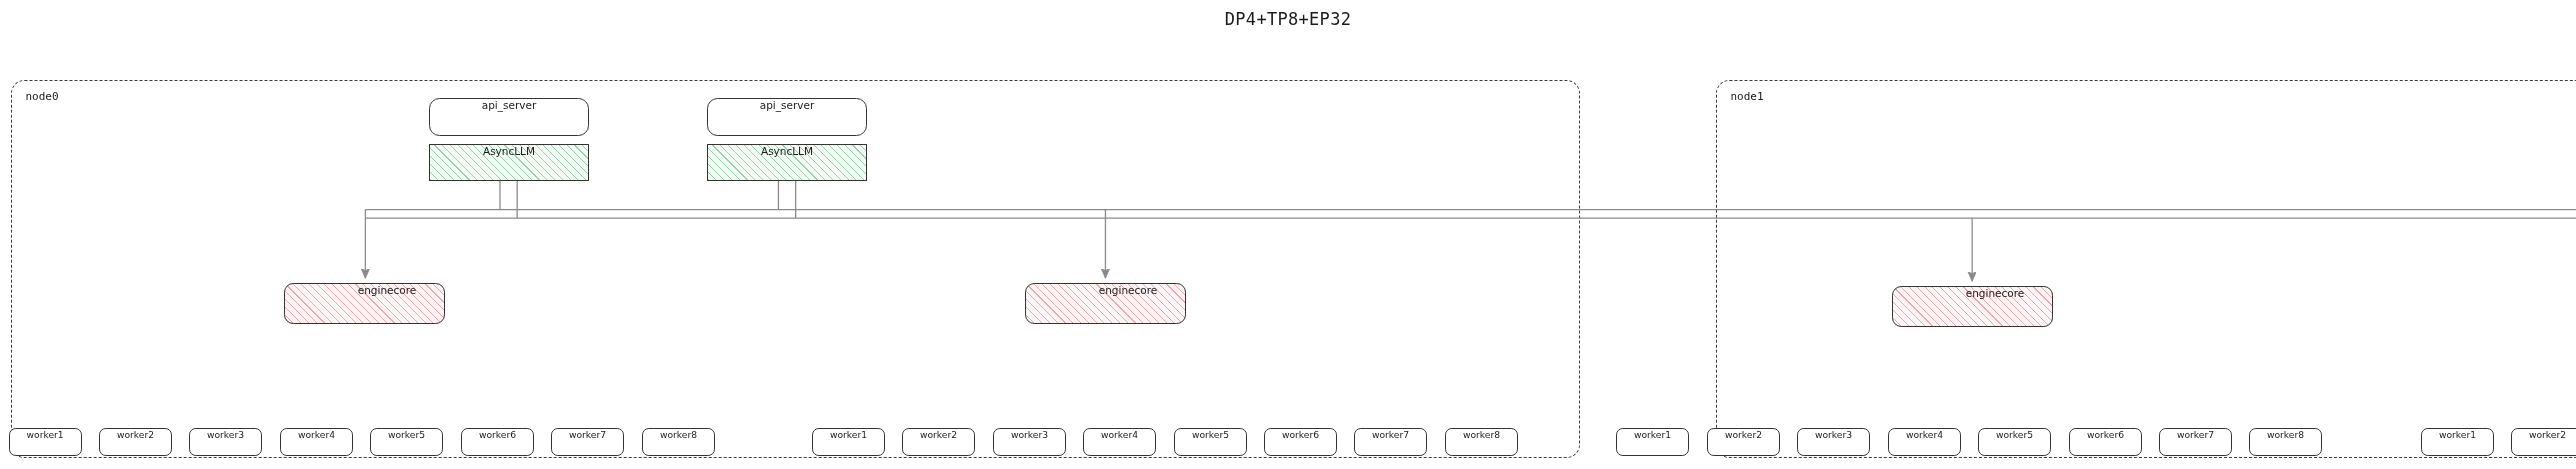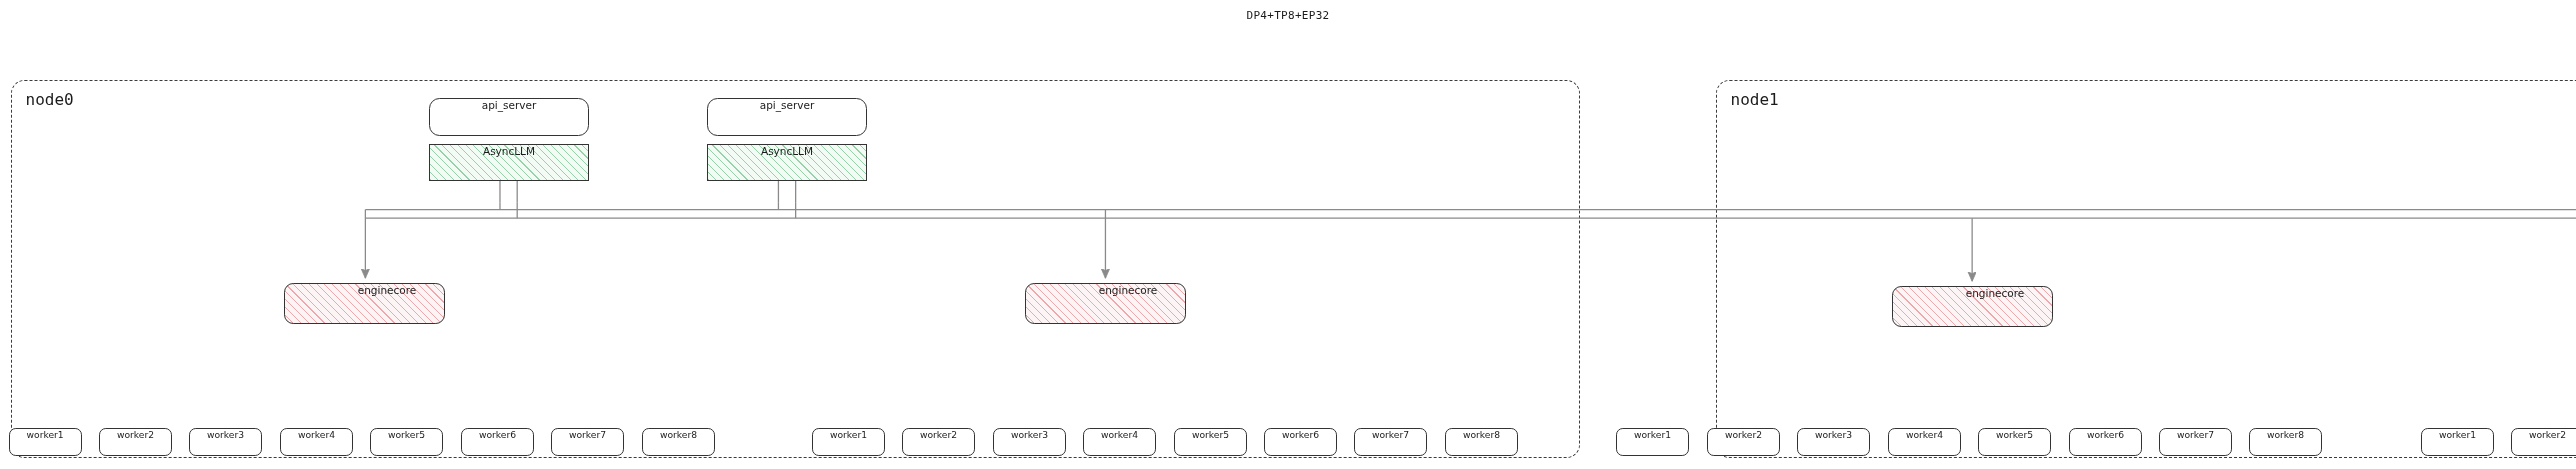--- a/index.html
+++ b/index.html
@@ -16,21 +16,21 @@
   }
 
   
   #diagram-title {
     position: absolute;
     left: 0;
     top: 8.6px;
     width: 2576px;
     text-align: center;
     font-family: "DejaVu Sans Mono", monospace;
-    font-size: 11px;
+    font-size: 17px;
     font-weight: 500;
     color: #1b1b1b;
     letter-spacing: 0.3px;
   }
 
   
   #edge-layer {
     position: absolute;
     left: 0;
     top: 0;
@@ -46,21 +46,21 @@
     border: 1.5px dashed #3b3b3b;
     border-radius: 13.5px;
     background: transparent;
     z-index: 0;
   }
   .cluster-label {
     position: absolute;
     left: 13.5px;
     top: 8.6px;
     font-family: "DejaVu Sans Mono", monospace;
-    font-size: 16px;
+    font-size: 11px;
     color: #1b1b1b;
     white-space: nowrap;
   }
 
   
   .gbox {
     position: absolute;
     box-sizing: border-box;
     border: 1.6px solid #333333;
     border-radius: 8px;

